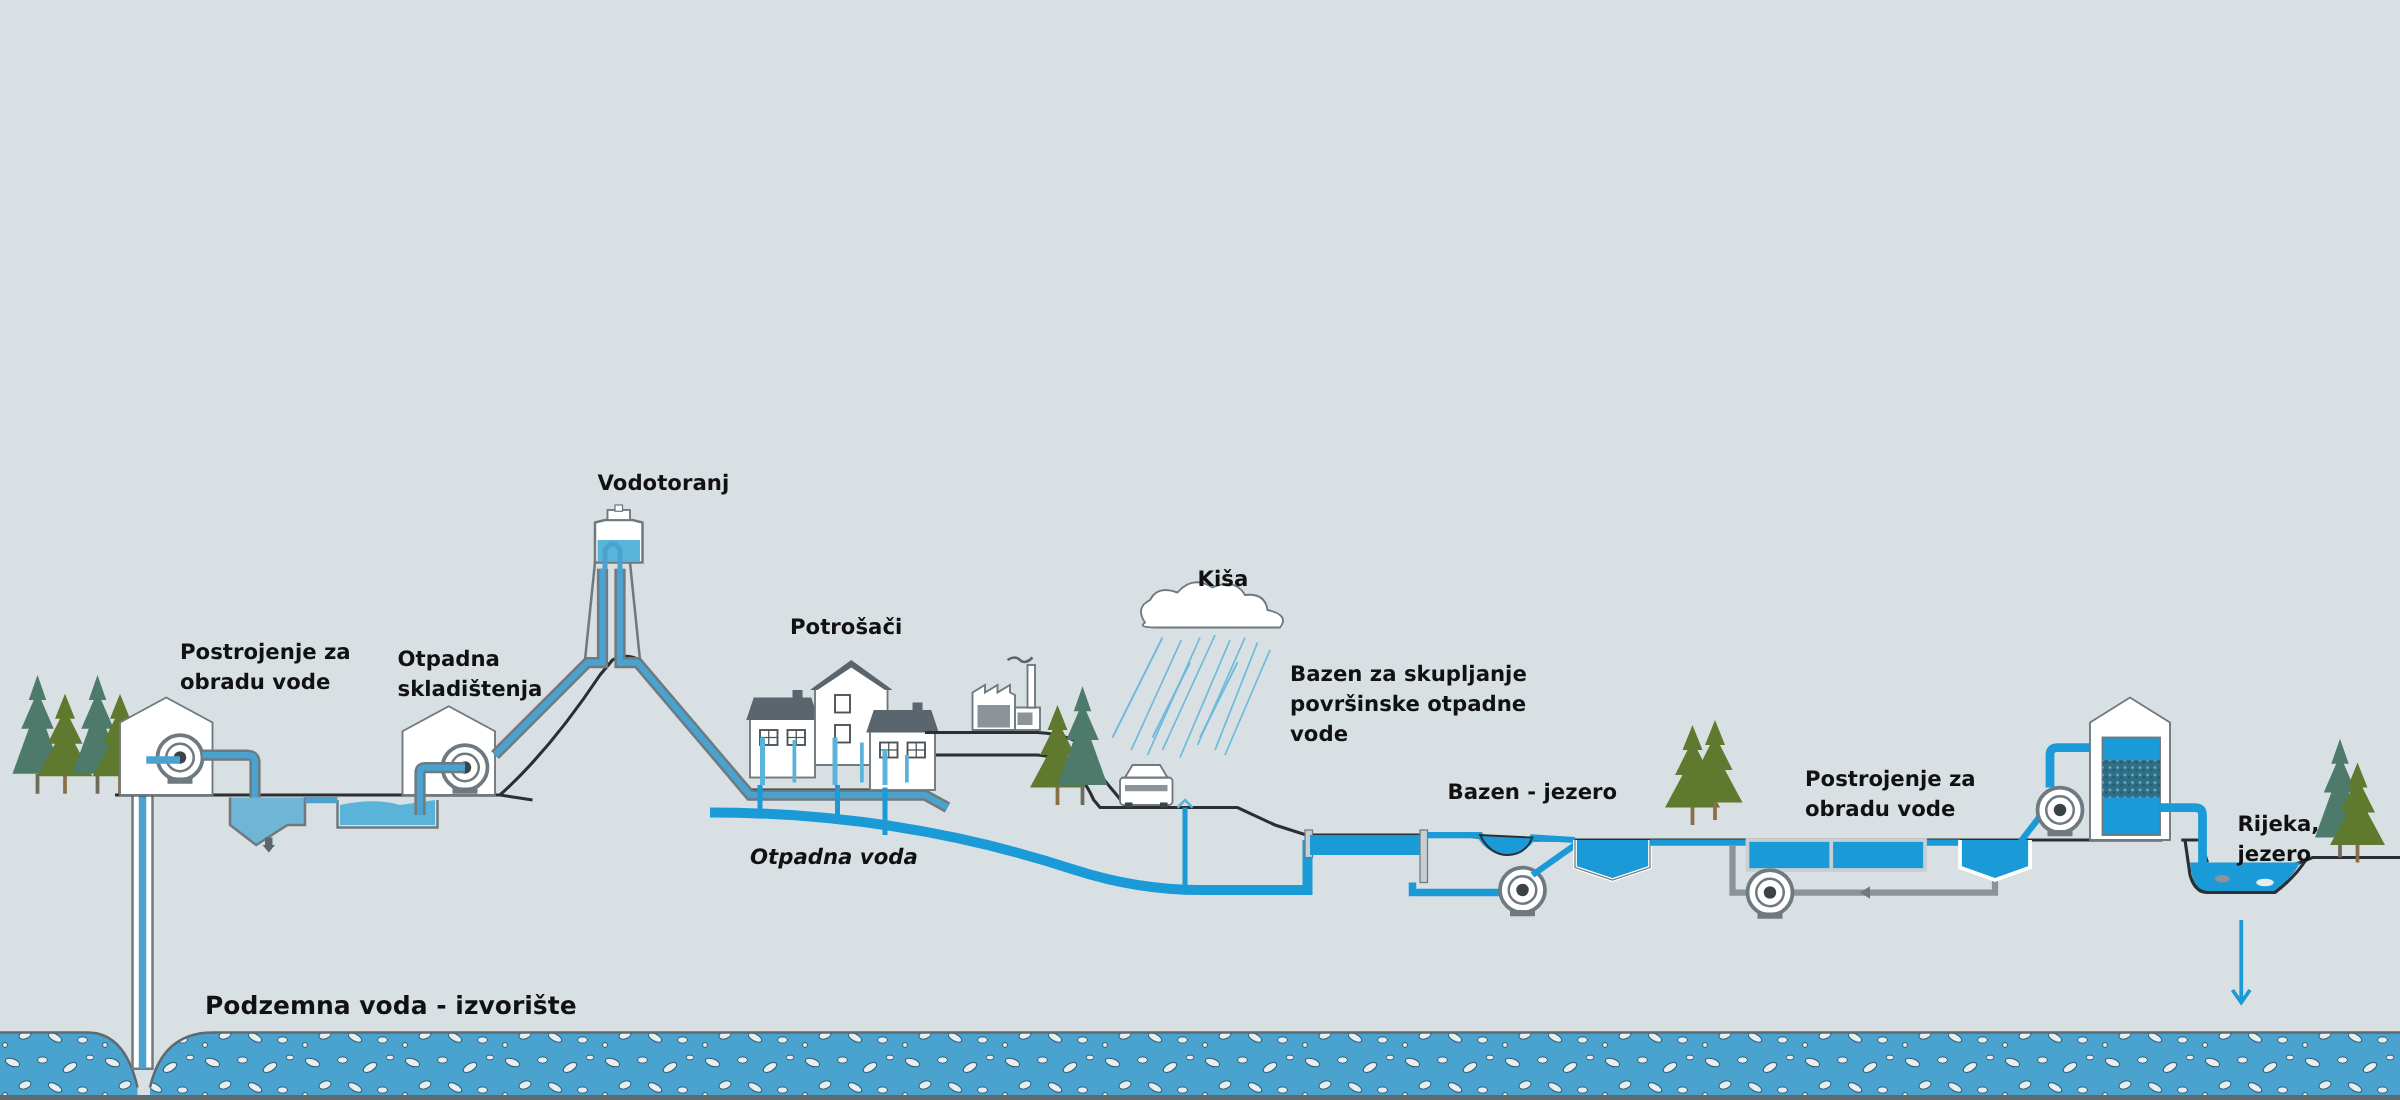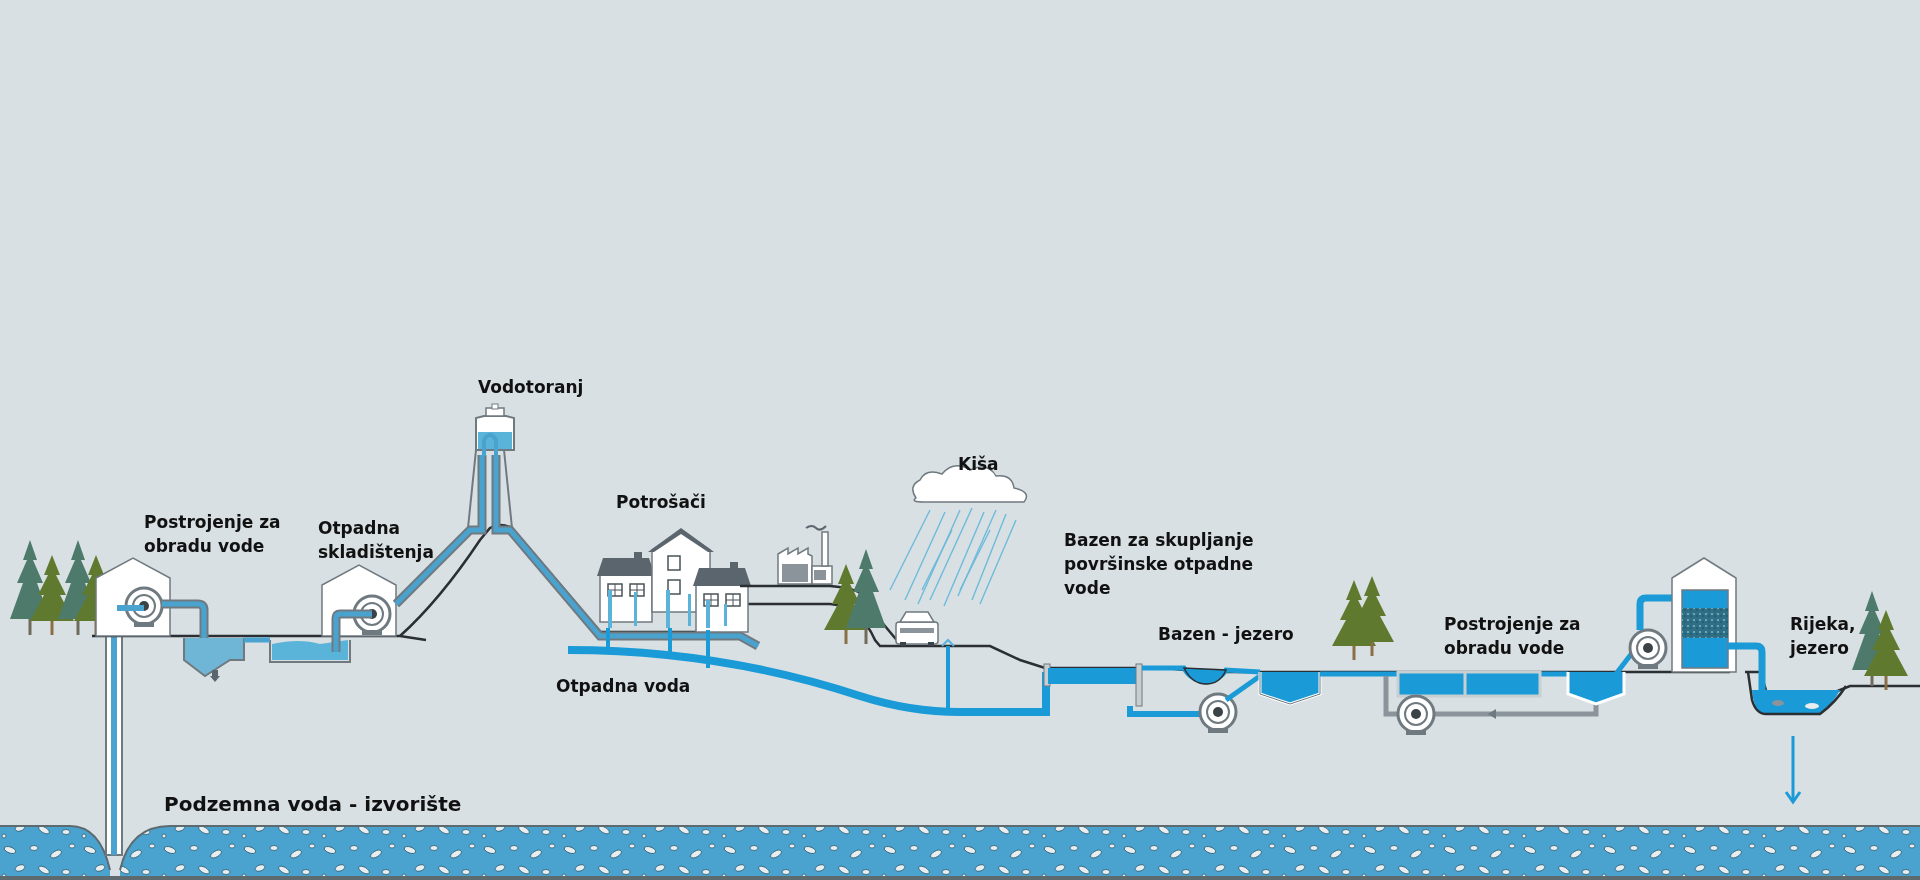--- a/index.html
+++ b/index.html
@@ -226,24 +226,24 @@
     <use href="#tree-blue" x="1872" y="686"></use>
     <use href="#tree" x="1886" y="690"></use>
   </g>
 </svg>
 
 <div class="lbl" style="left:144px;top:510px;">Postrojenje za
 obradu vode</div>
 <div class="lbl" style="left:318px;top:516px;">Otpadna
 skladištenja</div>
 <div class="lbl" style="left:446px;top:375px;margin-left:32px;">Vodotoranj</div>
-<div class="lbl" style="left:616px;top:490px;">Potrošači</div>
-<div class="lbl" style="left:556px;top:674px;">Otpadna voda</div>
+<div class="lbl" style="left:632px;top:490px;">Potrošači</div>
+<div class="lbl" style="left:600px;top:674px;font-style:italic;">Otpadna voda</div>
 <div class="lbl" style="left:958px;top:430px;margin-top:22px;">Kiša</div>
-<div class="lbl" style="left:1064px;top:528px;">Bazen za skupljanje
+<div class="lbl" style="left:1032px;top:528px;">Bazen za skupljanje
 površinske otpadne
 vode</div>
 <div class="lbl" style="left:1158px;top:622px;">Bazen - jezero</div>
 <div class="lbl" style="left:1444px;top:612px;">Postrojenje za
 obradu vode</div>
-<div class="lbl" style="left:1790px;top:612px;">Rijeka,
+<div class="lbl" style="left:1790px;top:648px;">Rijeka,
 jezero</div>
 <div class="lbl big" style="left:164px;top:792px;text-align:center;">Podzemna voda - izvorište</div>
 
 </body></html>

